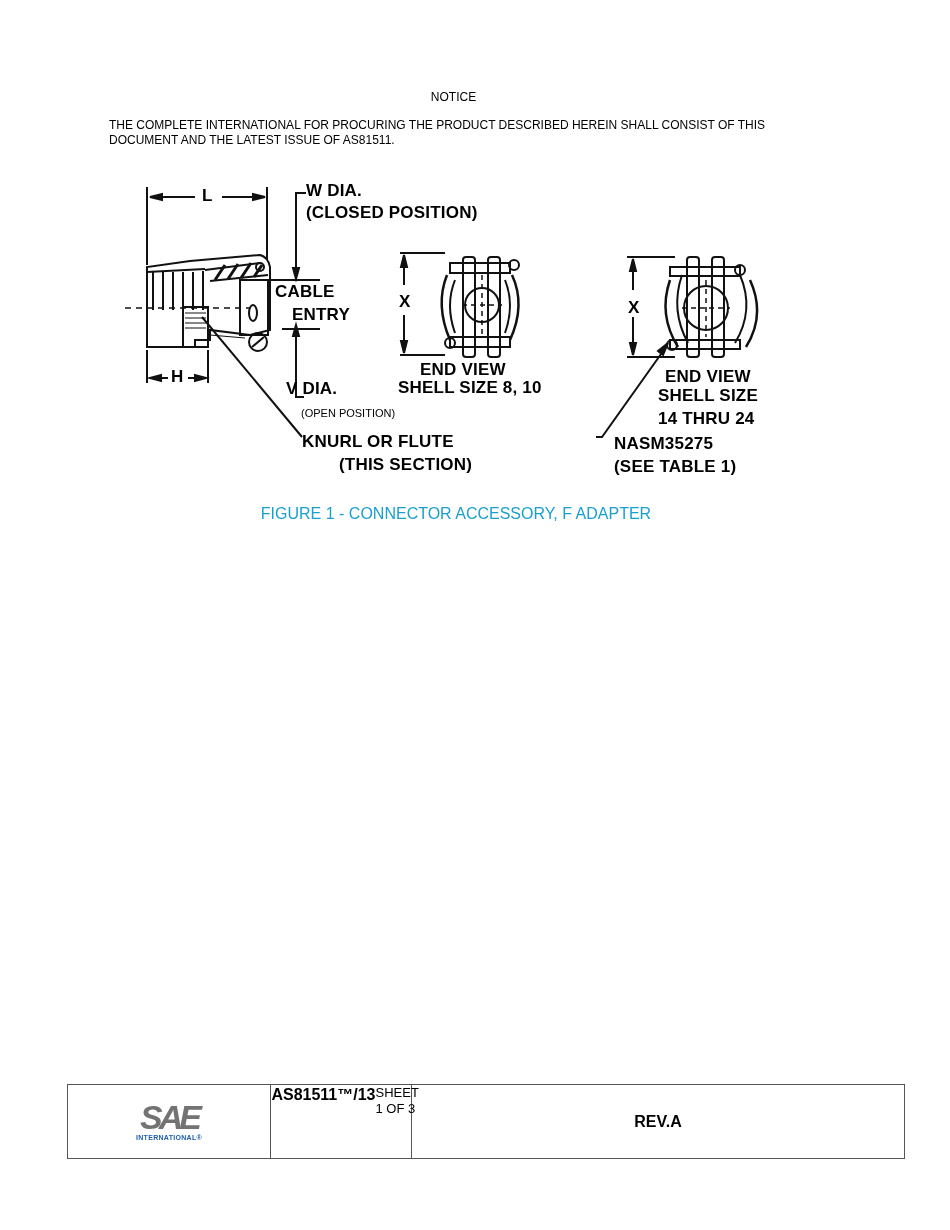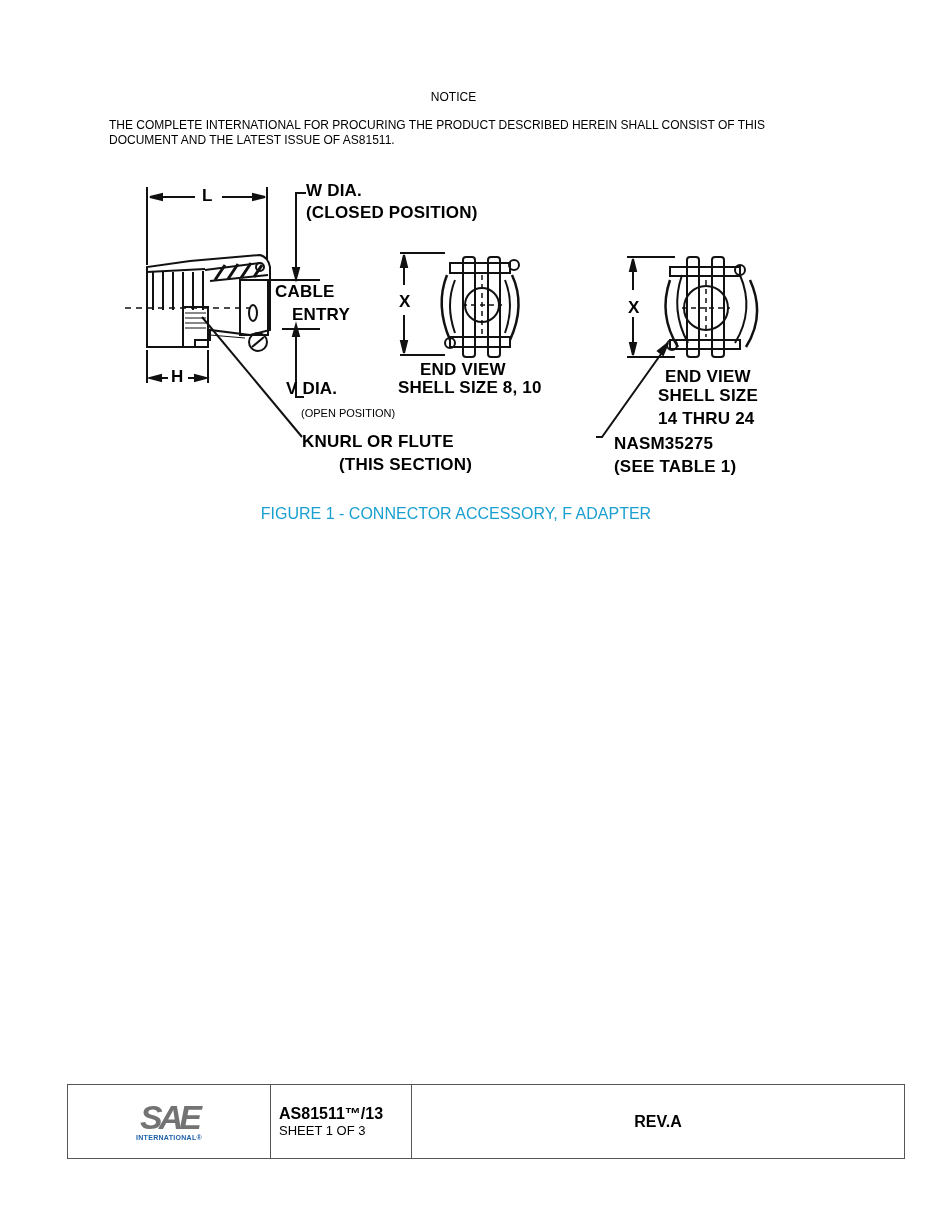--- a/index.html
+++ b/index.html
@@ -9,21 +9,21 @@
   .figure { position:absolute; left:110px; top:175px; width:700px; height:320px; }
   .figure svg { position:absolute; left:0; top:0; }
   .lbl { position:absolute; font-weight:bold; font-size:17px; line-height:22px; white-space:nowrap; letter-spacing:0.2px; }
   .lbl-sm { position:absolute; font-weight:normal; font-size:11px; line-height:18px; white-space:nowrap; }
   .caption { position:absolute; left:0; width:912px; top:505px; text-align:center; font-size:16px; color:#1aa0d0; }
   .tb { position:absolute; left:67px; top:1084px; width:838px; height:75px; border:1px solid #555; box-sizing:border-box; display:flex; }
   .tb-logo { width:202px; border-right:1px solid #555; display:flex; align-items:center; justify-content:center; flex-direction:column; }
   .tb-title { width:425px; border-right:1px solid #555; display:flex; flex-direction:column; }
   .tb-title .head { height:22px; border-bottom:1px solid #555; text-align:center; font-weight:bold; font-size:17px; line-height:22px; }
   .tb-title .desc { text-align:center; font-size:10px; line-height:12px; padding-top:1px; }
-  .tb-doc { width:141px; border-right:1px solid #555; display:flex; flex-direction:column; justify-content:center; padding-left:8px; box-sizing:border-box; }
+  .tb-doc { width:141px; border-right:1px solid #555; display:flex; flex-direction:row; justify-content:center; padding-left:8px; box-sizing:border-box; }
   .tb-doc .num { font-weight:bold; font-size:16px; line-height:19px; }
   .tb-doc .sheet { font-size:13px; line-height:16px; }
   .tb-rev { flex:1; display:flex; flex-direction:row; align-items:center; justify-content:center; font-weight:bold; font-size:16px; line-height:19px; }
   .sae-mark { font-family:"Liberation Sans", sans-serif; font-weight:bold; font-style:italic; font-size:34px; letter-spacing:-4px; color:#737373; line-height:30px; }
   .sae-intl { font-weight:bold; font-size:7px; color:#1b5fa8; letter-spacing:0.3px; margin-top:2px; }
 </style>
 </head>
 <body>
 
 <div class="notice-title">NOTICE</div>

